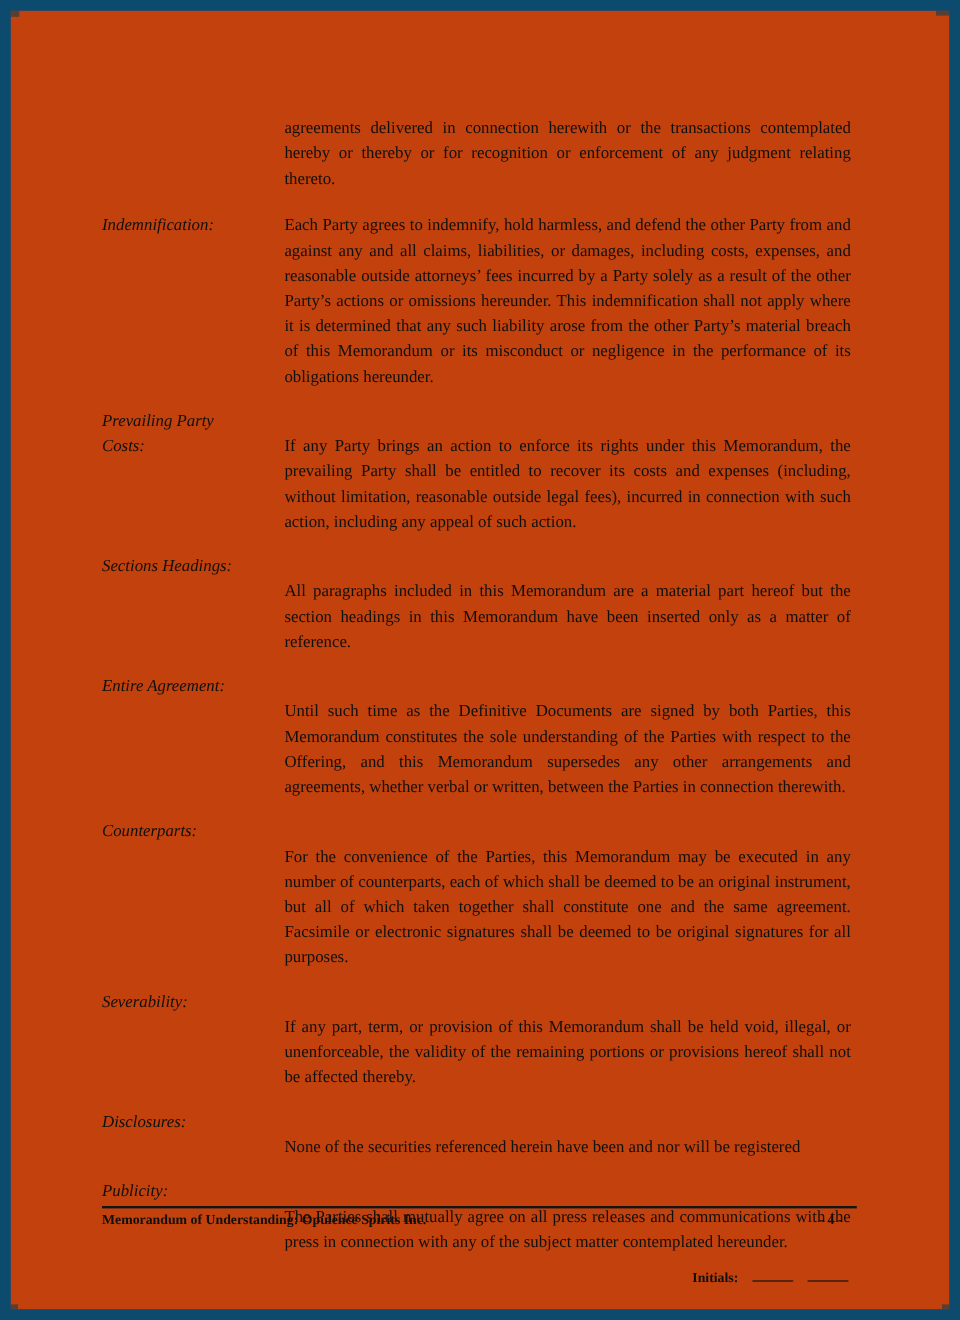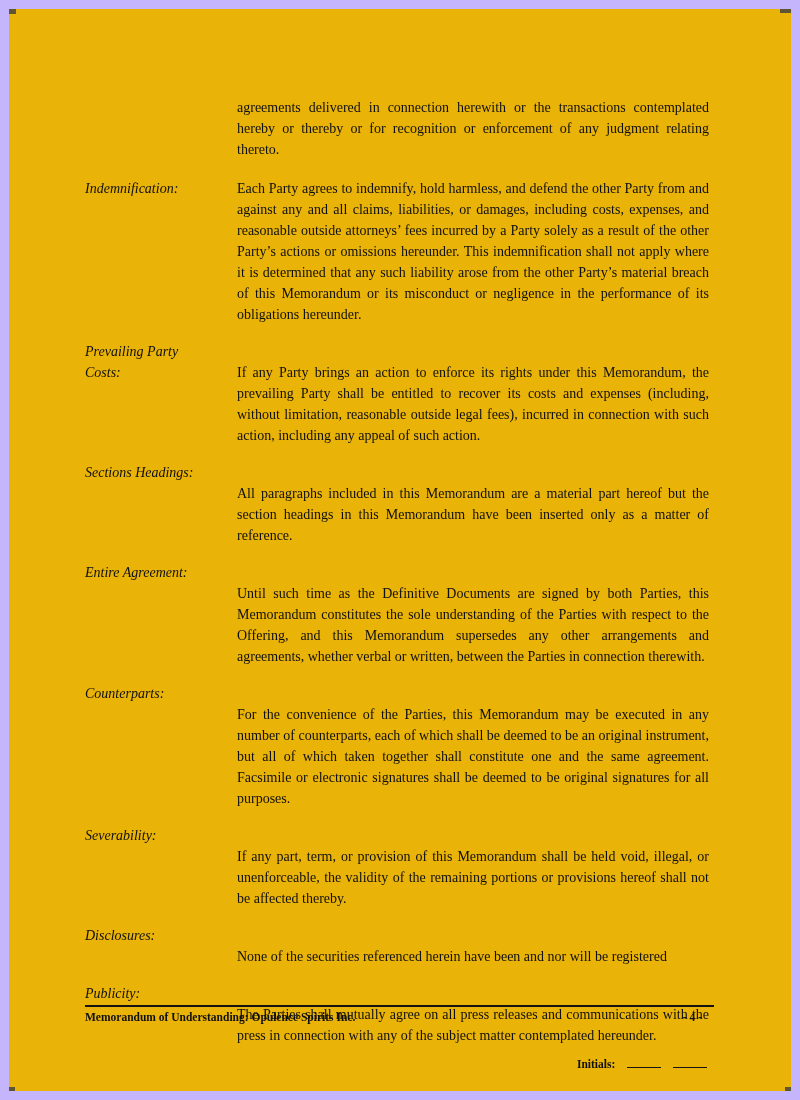--- a/index.html
+++ b/index.html
@@ -2,22 +2,22 @@
 <html><head>
 <meta charset="utf-8">
 <style>
   * { margin:0; padding:0; box-sizing:border-box; }
   html,body { width:800px; height:1100px; overflow:hidden; }
   body { font-family:"Liberation Serif","DejaVu Serif",serif; background:#ffffff; color:#101010; }
 
   .scan-frame {
     position:relative;
     width:800px; height:1100px;
-    border:9px solid #c4b5fd;
-    background:#eab308;
+    border:9px solid #0c4a6e;
+    background:#c2410c;
     overflow:hidden;
   }
   
   .corner { position:absolute; background:#3d3d3d; opacity:.8; }
   .corner.tl { left:-9px; top:-9px; width:16px; height:14px; }
   .corner.tr { right:-9px; top:-9px; width:20px; height:13px; }
   .corner.bl { left:-9px; bottom:-9px; width:15px; height:13px; }
   .corner.br { right:-9px; bottom:-9px; width:15px; height:13px; }
 
   .content {

